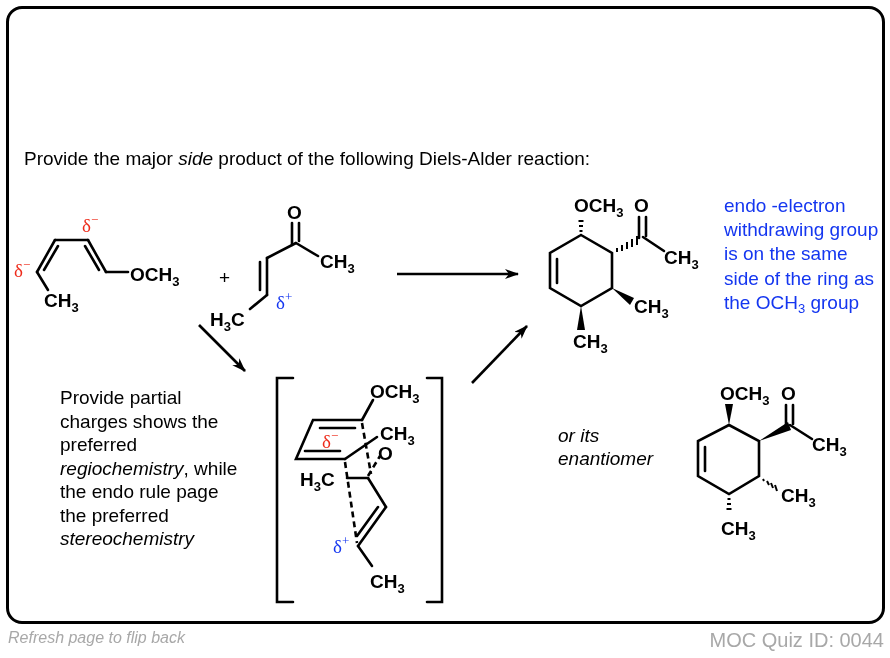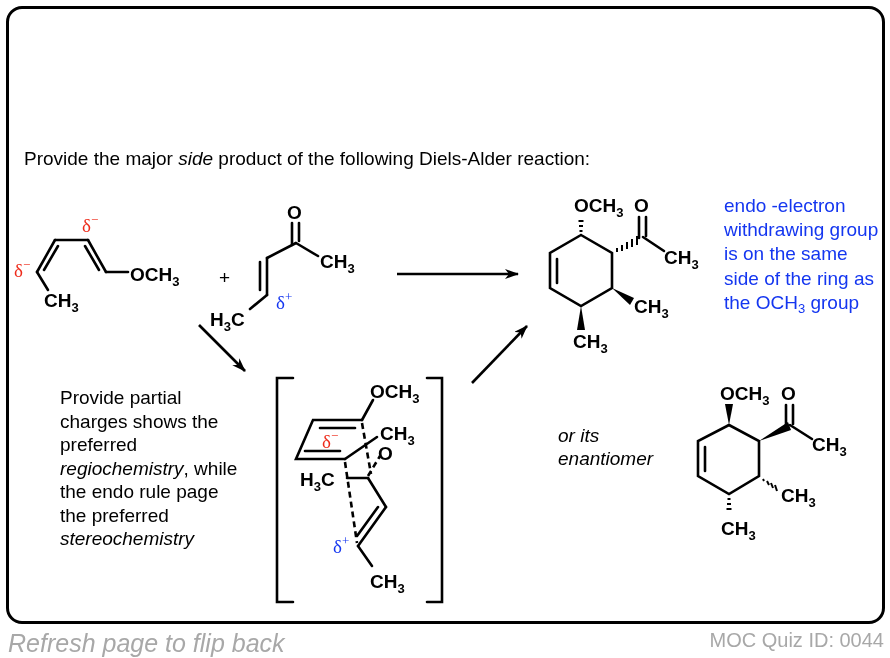--- a/index.html
+++ b/index.html
@@ -8,21 +8,21 @@
     .card { position: absolute; left: 6px; top: 6px; width: 873px; height: 612px;
             border: 3px solid #000; border-radius: 16px; background: #fff; }
     .question { position: absolute; left: 24px; top: 148px; font-size: 19px; white-space: nowrap; }
     .question i { font-style: italic; }
     .notes { position: absolute; left: 60px; top: 386px; font-size: 19px; line-height: 23.5px; width: 180px; }
     .notes i { font-style: italic; text-align: right; }
     .or-its { position: absolute; left: 558px; top: 376px; font-size: 19px; line-height: 23px; font-style: italic; margin-top: 48px; }
     .blue-note { position: absolute; left: 718px; top: 194px; font-size: 19px; line-height: 24.2px;
                  color: #1436f0; width: 160px; margin-left: 6px; }
     .blue-note sub { font-size: 13px; vertical-align: -4px; line-height: 0; }
-    .footer-left { position: absolute; left: 8px; top: 629px; font-size: 25px; color: #a8a8a8; font-style: italic; }
+    .footer-left { position: absolute; left: 8px; top: 629px; font-size: 16px; color: #a8a8a8; font-style: italic; }
     .footer-right { position: absolute; right: 6px; top: 629px; font-size: 20px; color: #a8a8a8; }
     svg.chem { position: absolute; left: 0; top: 0; }
     .lbl { font-family: "Liberation Sans", sans-serif; font-weight: bold; font-size: 19px; fill: #000; }
     .sub { font-size: 13px; }
     .delta-neg { fill: #ee2a1a; font-family: "Liberation Serif", serif; font-size: 19px; }
     .delta-pos { fill: #1436f0; font-family: "Liberation Serif", serif; font-size: 19px; }
     .bond { stroke: #000; stroke-width: 2.6; fill: none; stroke-linecap: round; }
     .dash { stroke: #000; stroke-width: 2.6; fill: none; stroke-dasharray: 6 4; }
     .arrow { stroke: #000; stroke-width: 2.6; fill: none; }
   </style>

